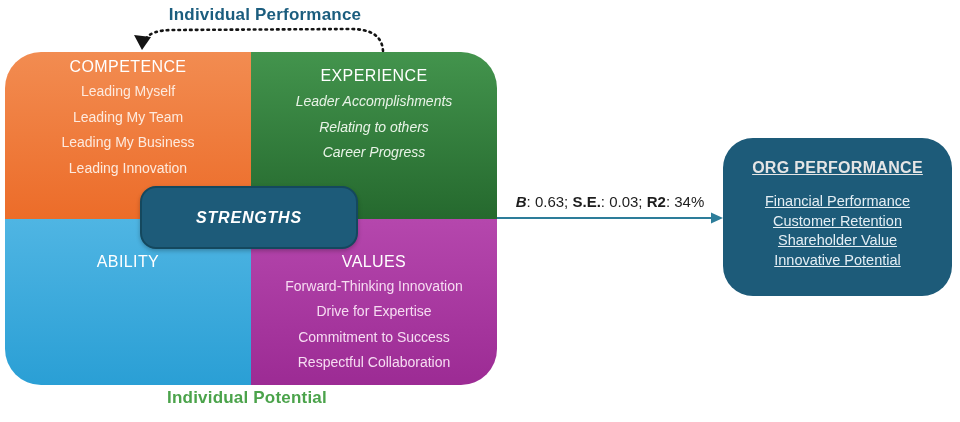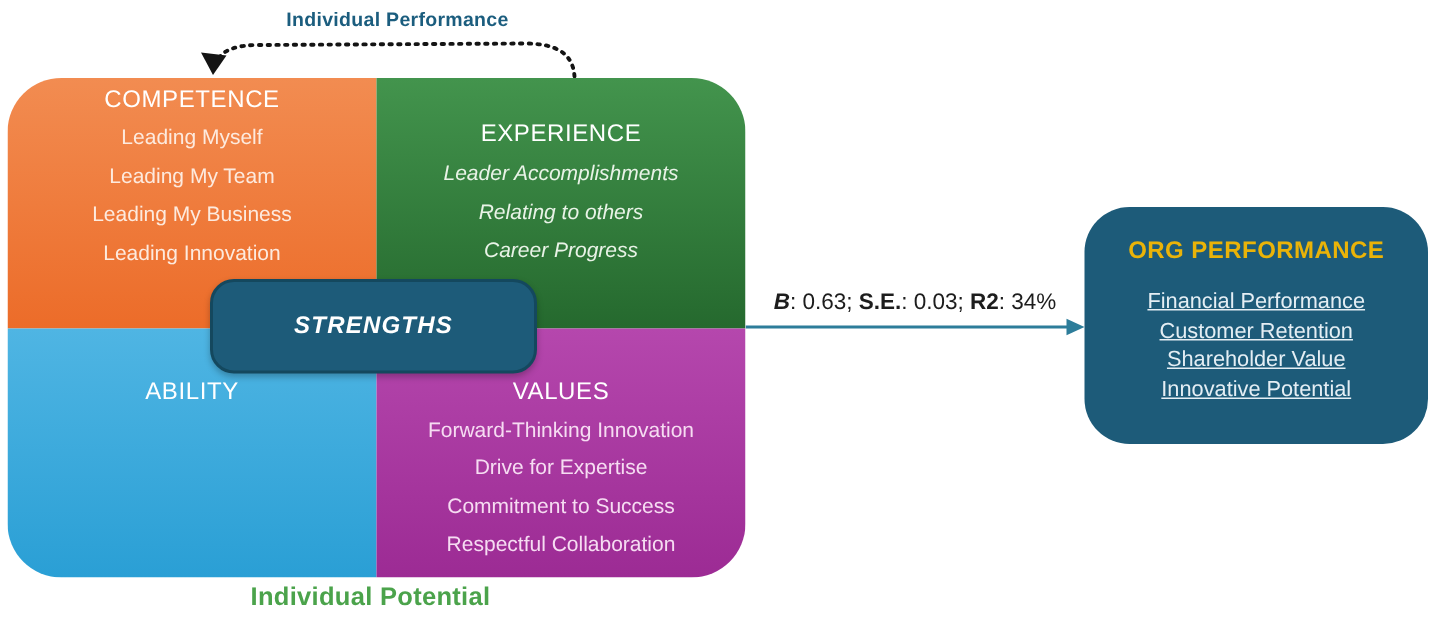--- a/index.html
+++ b/index.html
@@ -3,32 +3,32 @@
 <meta charset="utf-8">
 <style>
   html,body{margin:0;padding:0;background:#fff;}
   .canvas{
     position:relative;width:960px;height:422px;background:#ffffff;overflow:hidden;
     font-family:"Liberation Sans", sans-serif;
   }
   
   .ind-perf-label{
     position:absolute;left:130px;top:5px;width:270px;text-align:center;
-    font-size:13px;font-weight:bold;color:#1B5D7E;letter-spacing:.2px;
+    font-size:17px;font-weight:bold;color:#1B5D7E;letter-spacing:.2px;
   }
   .arc-svg{position:absolute;left:130px;top:20px;width:270px;height:40px;}
   
   .quad-block{
     position:absolute;left:5px;top:52px;width:492px;height:333px;
     border-radius:36px;overflow:hidden;
     display:grid;grid-template-columns:1fr 1fr;grid-template-rows:1fr 1fr;
   }
   .quad{box-sizing:border-box;text-align:center;}
   .q-competence{background:linear-gradient(180deg,#F28C51,#EC6C29);padding-top:5px;}
-  .q-experience{background:linear-gradient(180deg,#43944D,#25692E);padding-top:28px;text-align:center;}
+  .q-experience{background:linear-gradient(180deg,#43944D,#25692E);padding-top:14px;text-align:center;}
   .q-ability{background:linear-gradient(180deg,#4FB5E3,#2A9FD5);padding-top:33px;}
   .q-values{background:linear-gradient(180deg,#B547AD,#9C2B94);padding-top:33px;}
   .quad-title{
     font-size:16px;font-weight:normal;color:#ffffff;line-height:19px;letter-spacing:.4px;
   }
   .quad-list{list-style:none;margin:3px 0 0 0;padding:0;}
   .quad-list li{font-size:14px;line-height:25.5px;color:rgba(255,255,255,.94);}
   .q-experience .quad-list{margin-top:4px;}
   .q-experience .quad-list li{color:#e9f3e7;font-style:italic;}
   .q-competence .quad-list li{color:#fdeade;}
@@ -55,21 +55,21 @@
   }
   .stats-label .b{font-weight:bold;}
   .stats-label .bi{font-weight:bold;font-style:italic;}
   .conn-svg{position:absolute;left:497px;top:211px;width:226px;height:14px;}
   
   .org-box{
     position:absolute;left:723px;top:138px;width:229px;height:158px;
     background:#1D5B79;border-radius:30px;box-sizing:border-box;
     text-align:center;color:#fff;padding-top:20px;
   }
-  .org-title{font-size:16px;font-weight:bold;letter-spacing:.3px;line-height:19px;color:#eab308;}
+  .org-title{font-size:16px;font-weight:bold;letter-spacing:.3px;line-height:19px;color:#e5e5e5;text-decoration:underline;}
   .org-list{list-style:none;margin:15px 0 0 0;padding:0;}
   .org-list li{font-size:14.5px;line-height:19.5px;color:#e4eef4;text-decoration:underline;}
 </style>
 </head>
 <body>
 
 <div class="canvas">
 
   <div class="ind-perf-label">Individual Performance</div>
 

